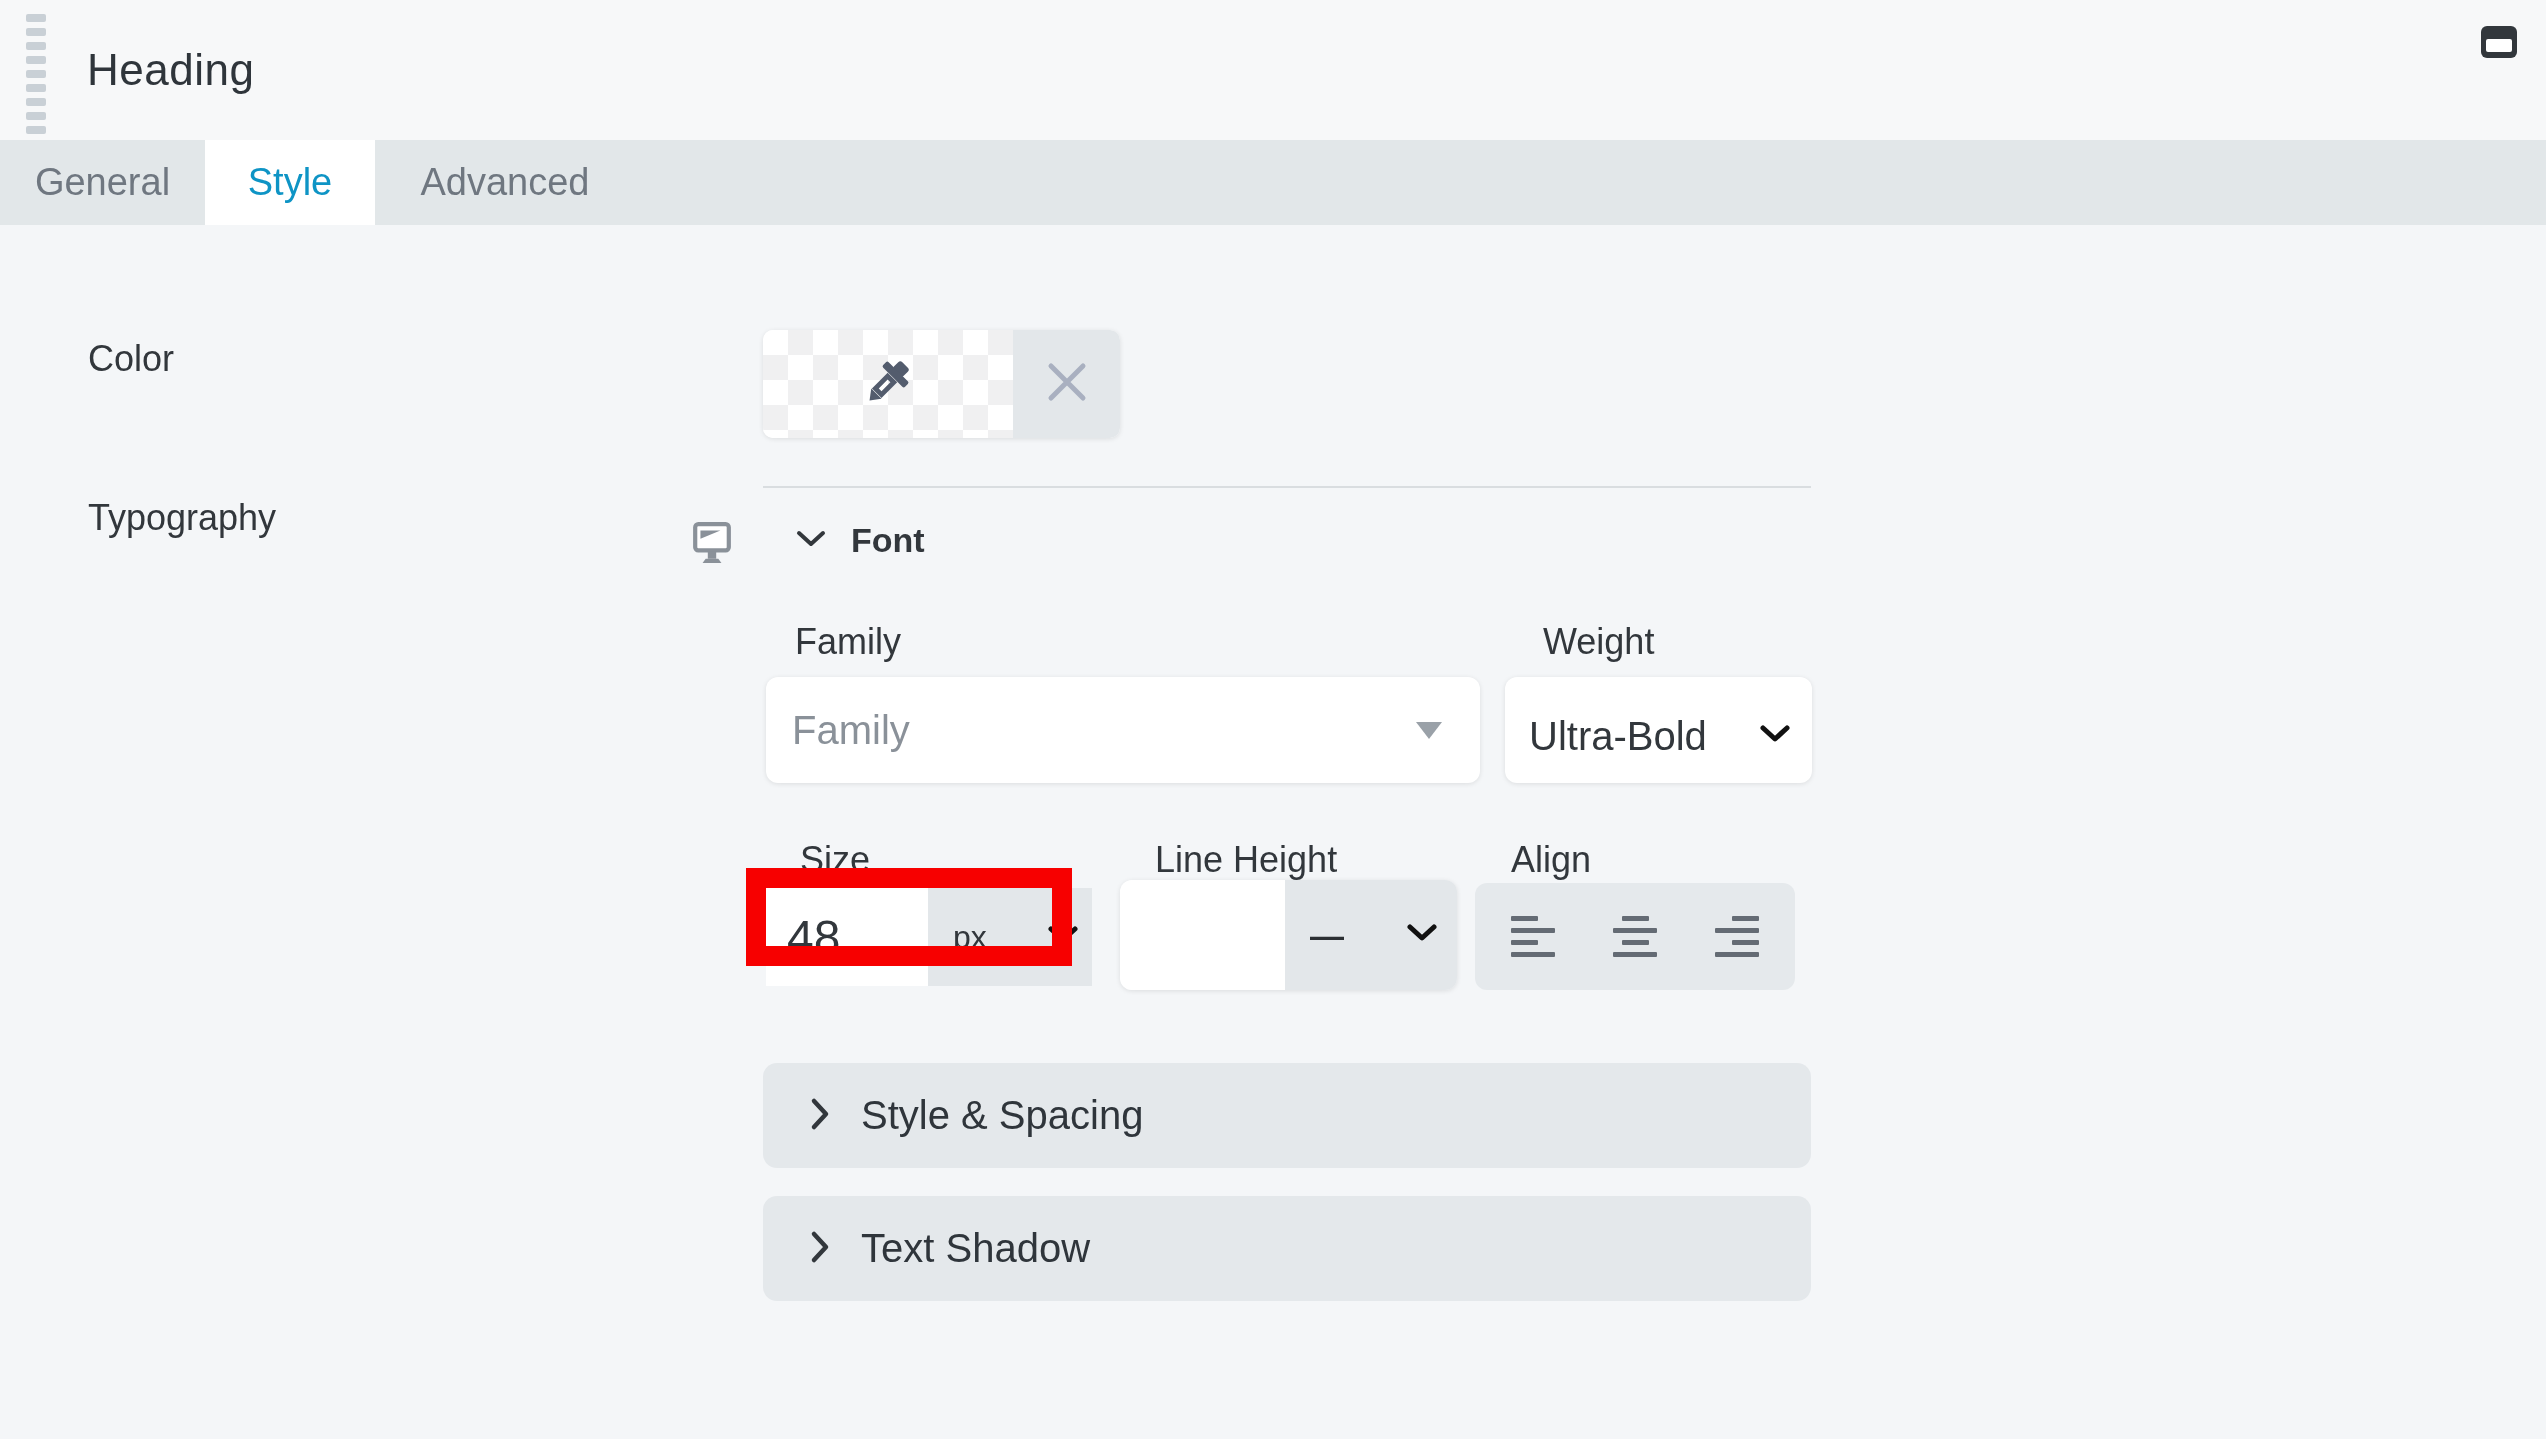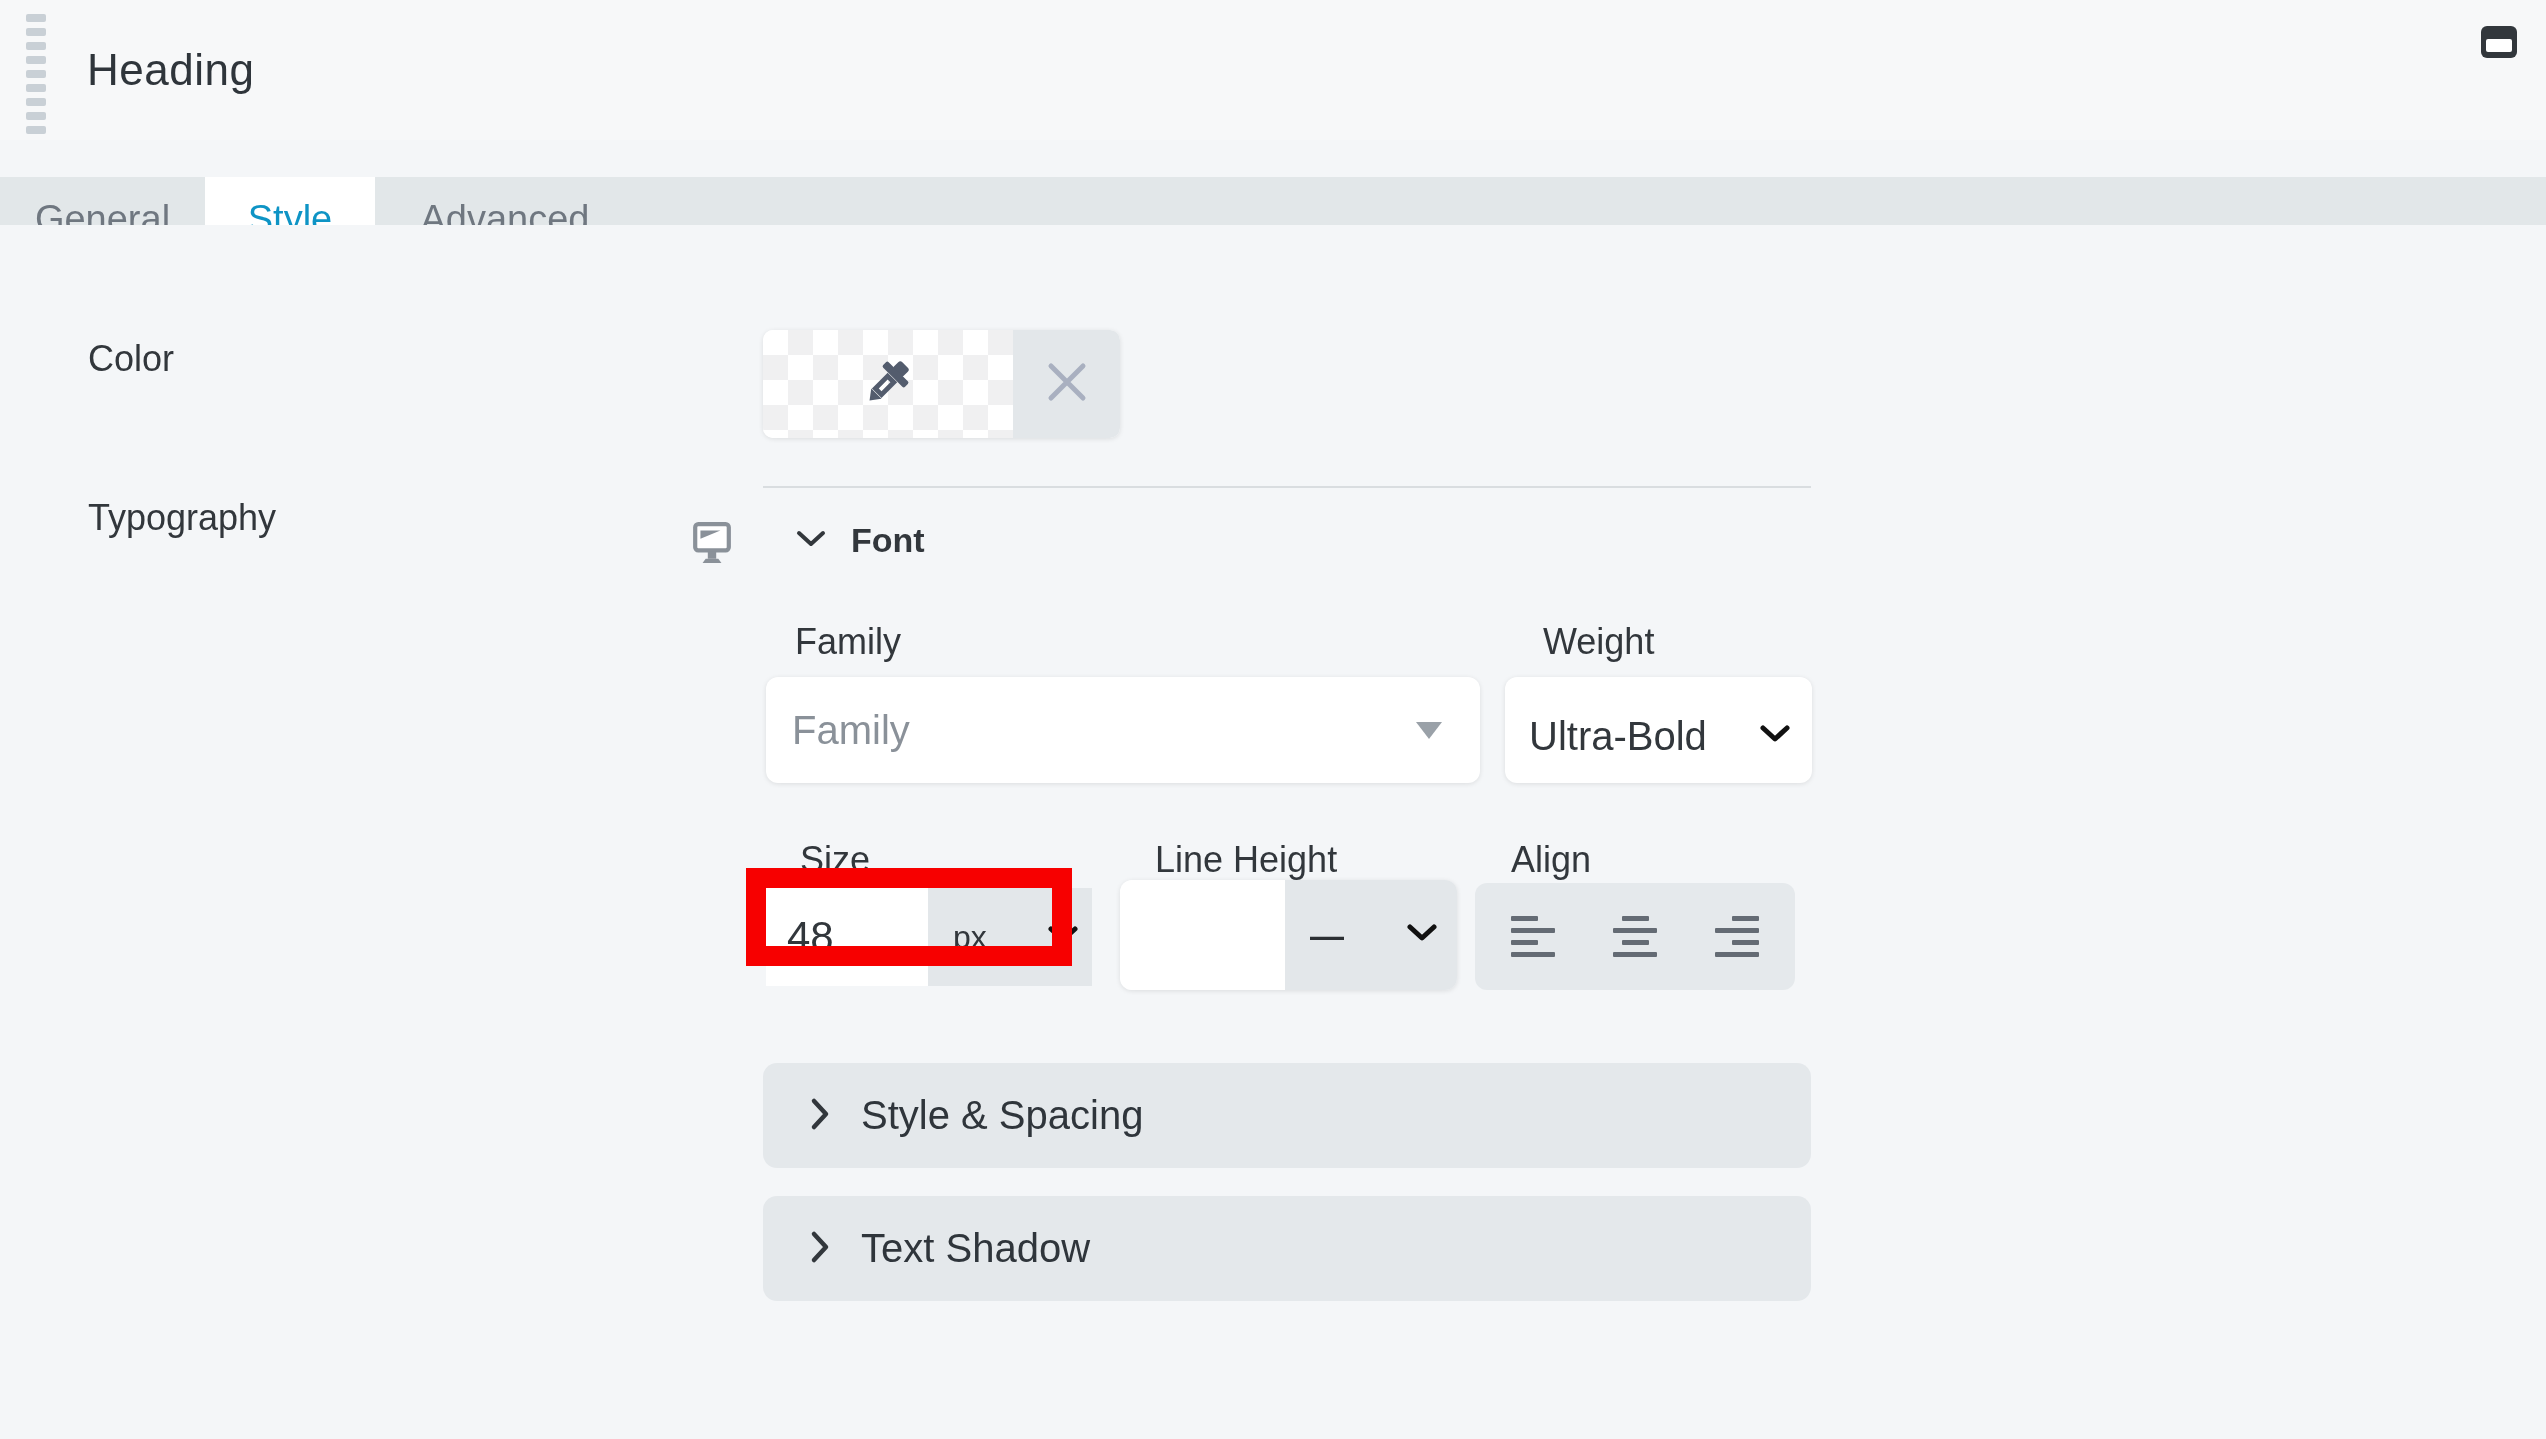--- a/index.html
+++ b/index.html
@@ -21,21 +21,21 @@
 
   
   .header{position:absolute;left:0;top:0;width:2546px;height:140px;background:var(--header-bg);}
   .drag-handle{position:absolute;left:26px;top:14px;display:flex;flex-direction:column;gap:6px;}
   .drag-handle span{display:block;width:20px;height:8px;border-radius:2px;background:#c9d0d6;}
   .title{position:absolute;left:87px;top:0;height:140px;display:flex;align-items:center;
          font-size:44px;font-weight:500;color:#2f353b;letter-spacing:.5px;}
   .win-icon{position:absolute;left:2481px;top:26px;width:36px;height:32px;cursor:pointer;}
 
   
-  .tabbar{position:absolute;left:0;top:140px;width:2546px;height:85px;background:var(--tabbar-bg);display:flex;margin-top:37px;}
+  .tabbar{position:absolute;left:0;top:140px;width:2546px;height:85px;background:var(--tabbar-bg);display:flex;}
   .tab{height:85px;display:flex;align-items:center;justify-content:center;
        font-size:38px;color:var(--tab-ink);cursor:pointer;}
   .tab.general{width:205px;}
   .tab.style{width:170px;background:#fff;color:var(--accent);}
   .tab.advanced{width:260px;}
 
   
   .content{position:absolute;left:0;top:225px;width:2546px;height:1214px;background:var(--bg);}
   .field-label{position:absolute;font-size:36px;color:var(--ink);}
   .sub-label{position:absolute;font-size:36px;color:var(--ink);}
@@ -63,21 +63,21 @@
   .select.family .sel-text{font-size:40px;color:var(--muted);}
   .tri-down{width:0;height:0;border-left:13px solid transparent;border-right:13px solid transparent;border-top:17px solid #9aa1a8;}
   .select.weight{left:1505px;top:452px;width:307px;padding:12px 22px 0 24px;justify-content:space-between;}
   .select.weight .sel-text{font-size:40px;color:var(--ink);white-space:nowrap;overflow:hidden;width:206px;}
 
   
   .annotation-box{position:absolute;left:746px;top:643px;width:326px;height:98px;
                   border:20px solid var(--annotation);}
   .size-ctrl{position:absolute;left:766px;top:663px;width:326px;height:98px;display:flex;}
   .size-ctrl input{width:162px;height:98px;border:none;outline:none;background:#fff;
-                   font-family:inherit;font-size:42px;color:var(--ink);padding:0 0 0 21px;}
+                   font-family:inherit;font-size:48px;color:var(--ink);padding:0 0 0 21px;}
   .unit-box{height:98px;background:var(--unit-gray);display:flex;align-items:center;justify-content:space-between;cursor:pointer;}
   .size-ctrl .unit-box{width:164px;padding:0 14px 0 25px;}
   .unit-text{font-size:32px;color:var(--ink);}
 
   .lh-ctrl{position:absolute;left:1120px;top:655px;width:337px;height:110px;border-radius:12px;overflow:hidden;display:flex;}
   .lh-ctrl input{width:165px;height:110px;border:none;outline:none;background:#fff;
                  font-family:inherit;font-size:42px;color:var(--ink);padding:0 0 0 24px;}
   .lh-ctrl .unit-box{width:172px;height:110px;padding:0 20px 0 25px;}
   .dash{font-size:34px;color:#2b2f33;font-weight:bold;}
 

